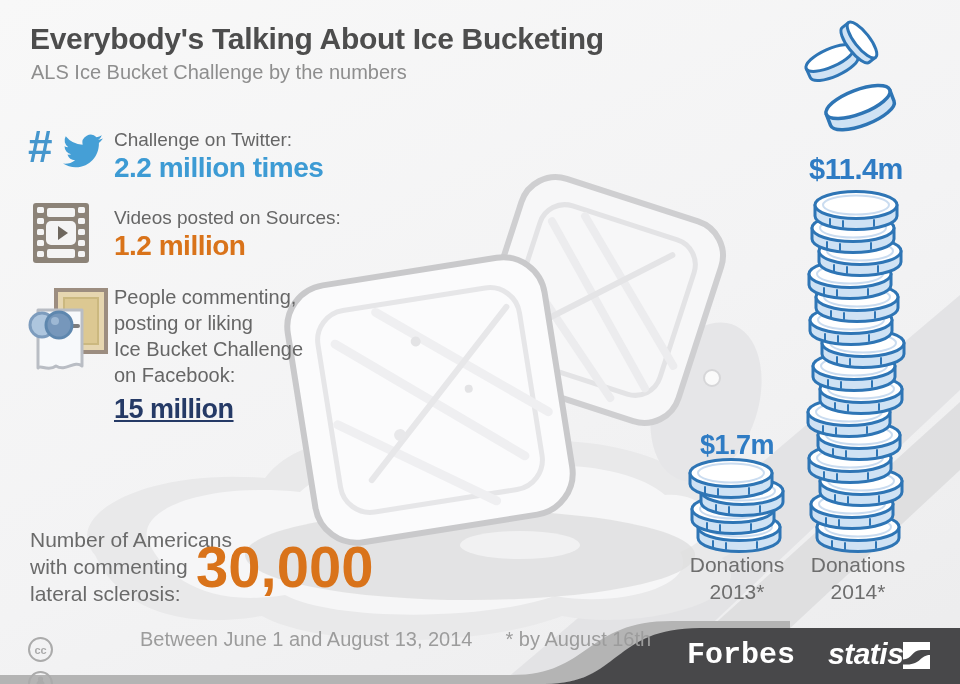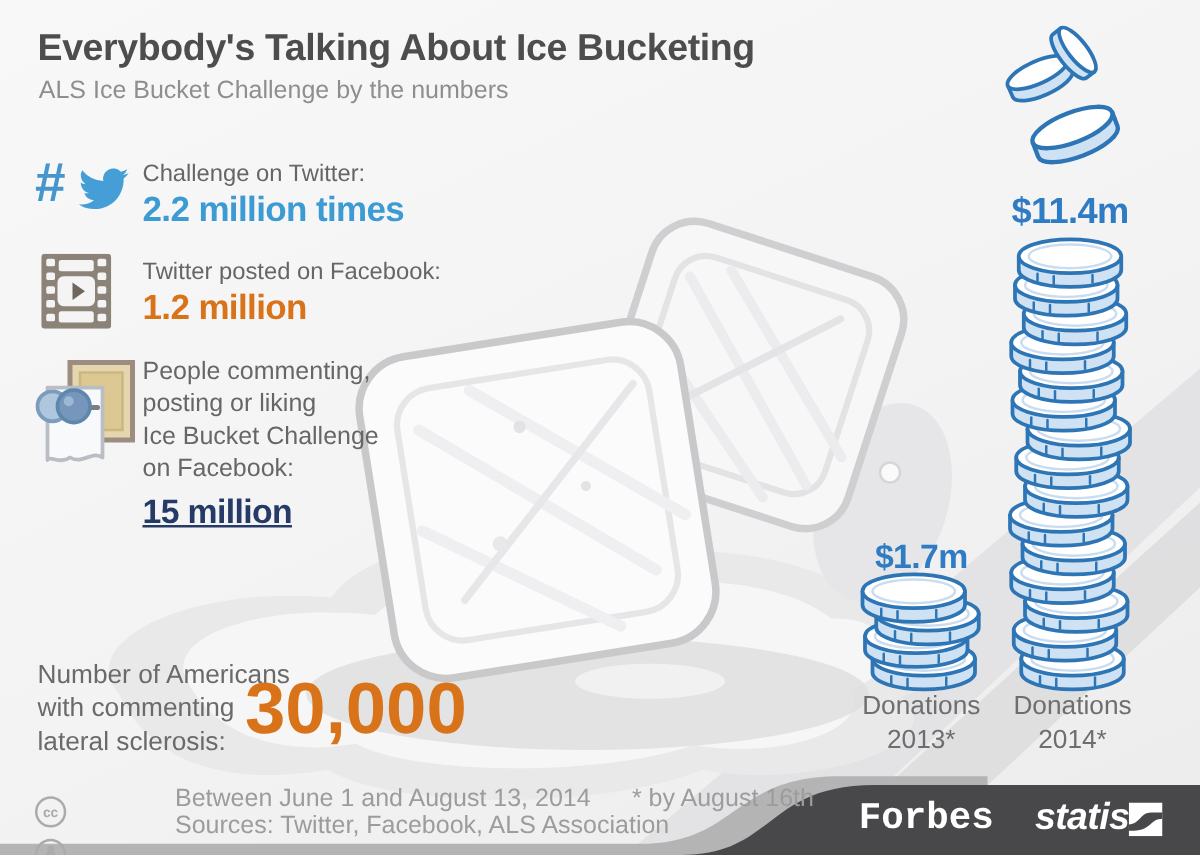--- a/index.html
+++ b/index.html
@@ -128,21 +128,21 @@
       <rect x="45" y="26" width="7" height="6" rx="1.5"></rect>
         <rect x="45" y="37" width="7" height="6" rx="1.5"></rect>
       <rect x="45" y="48" width="7" height="6" rx="1.5"></rect>
       <rect x="14" y="5" width="28" height="9" rx="2"></rect>
       <rect x="14" y="46" width="28" height="9" rx="2"></rect>
       <rect x="13" y="18" width="30" height="24" rx="5"></rect>
     </g>
     <path d="M25 23 L35 30 L25 37 Z" fill="#6e675e"></path>
   </svg>
   <div class="abs" style="left:114px;top:206px;">
-    <div class="stat-label">Twitter posted on Facebook:</div>
+    <div class="stat-label">Videos posted on Sources:</div>
     <div class="stat-value v-orange">1.2 million</div>
   </div>
 
   <svg class="abs" width="82" height="90" viewBox="0 0 82 90" style="left:26px;top:288px;">
     <rect x="30" y="2" width="50" height="62" fill="#e6d6b0" stroke="#9c8d80" stroke-width="4"></rect>
     <rect x="38" y="10" width="34" height="46" fill="#dcc892" stroke="#cbb87f" stroke-width="2"></rect>
     <path d="M12 22 L56 22 L56 78 C48 72 40 84 30 78 C22 84 14 76 12 80 Z" fill="#f7f9fb" stroke="#b9bdc4" stroke-width="3" stroke-linejoin="round"></path>
     <line x1="38" y1="38" x2="52" y2="38" stroke="#7c7d7e" stroke-width="4" stroke-linecap="round"></line>
     <circle cx="16" cy="37" r="12" fill="#aec6de" stroke="#7d9cbd" stroke-width="3"></circle>
     <circle cx="33" cy="37" r="13" fill="#7697bb" stroke="#5e87ae" stroke-width="3"></circle>
@@ -354,21 +354,20 @@
       <circle cx="13.5" cy="13.5" r="11.5" fill="none" stroke="#ababab" stroke-width="2"></circle>
       <rect x="8.5" y="10" width="10" height="2.4" fill="#ababab"></rect>
       <rect x="8.5" y="15" width="10" height="2.4" fill="#ababab"></rect>
     </svg>
   </div>
 
   <div class="abs foot-note">
     <div>
       <span>Between June 1 and August 13, 2014</span><span class="note-ast">* by August 16th</span>
     </div>
-    <div>Sources: Twitter, Facebook, ALS Association</div>
   </div>
 
   <div class="abs brand-forbes">Forbes</div>
   <div class="abs brand-statista">statista</div>
   <svg class="abs statista-mark" width="27" height="27" viewBox="0 0 27 27">
     <rect x="0" y="0" width="27" height="27" fill="#fff"></rect>
     <path d="M0,17.5 C9,17.5 9,8 18,8 L27,8 L27,13 C17,13 18,22.5 4,22.5 L0,22.5 Z" fill="#48484a"></path>
   </svg>
 
 </div>

